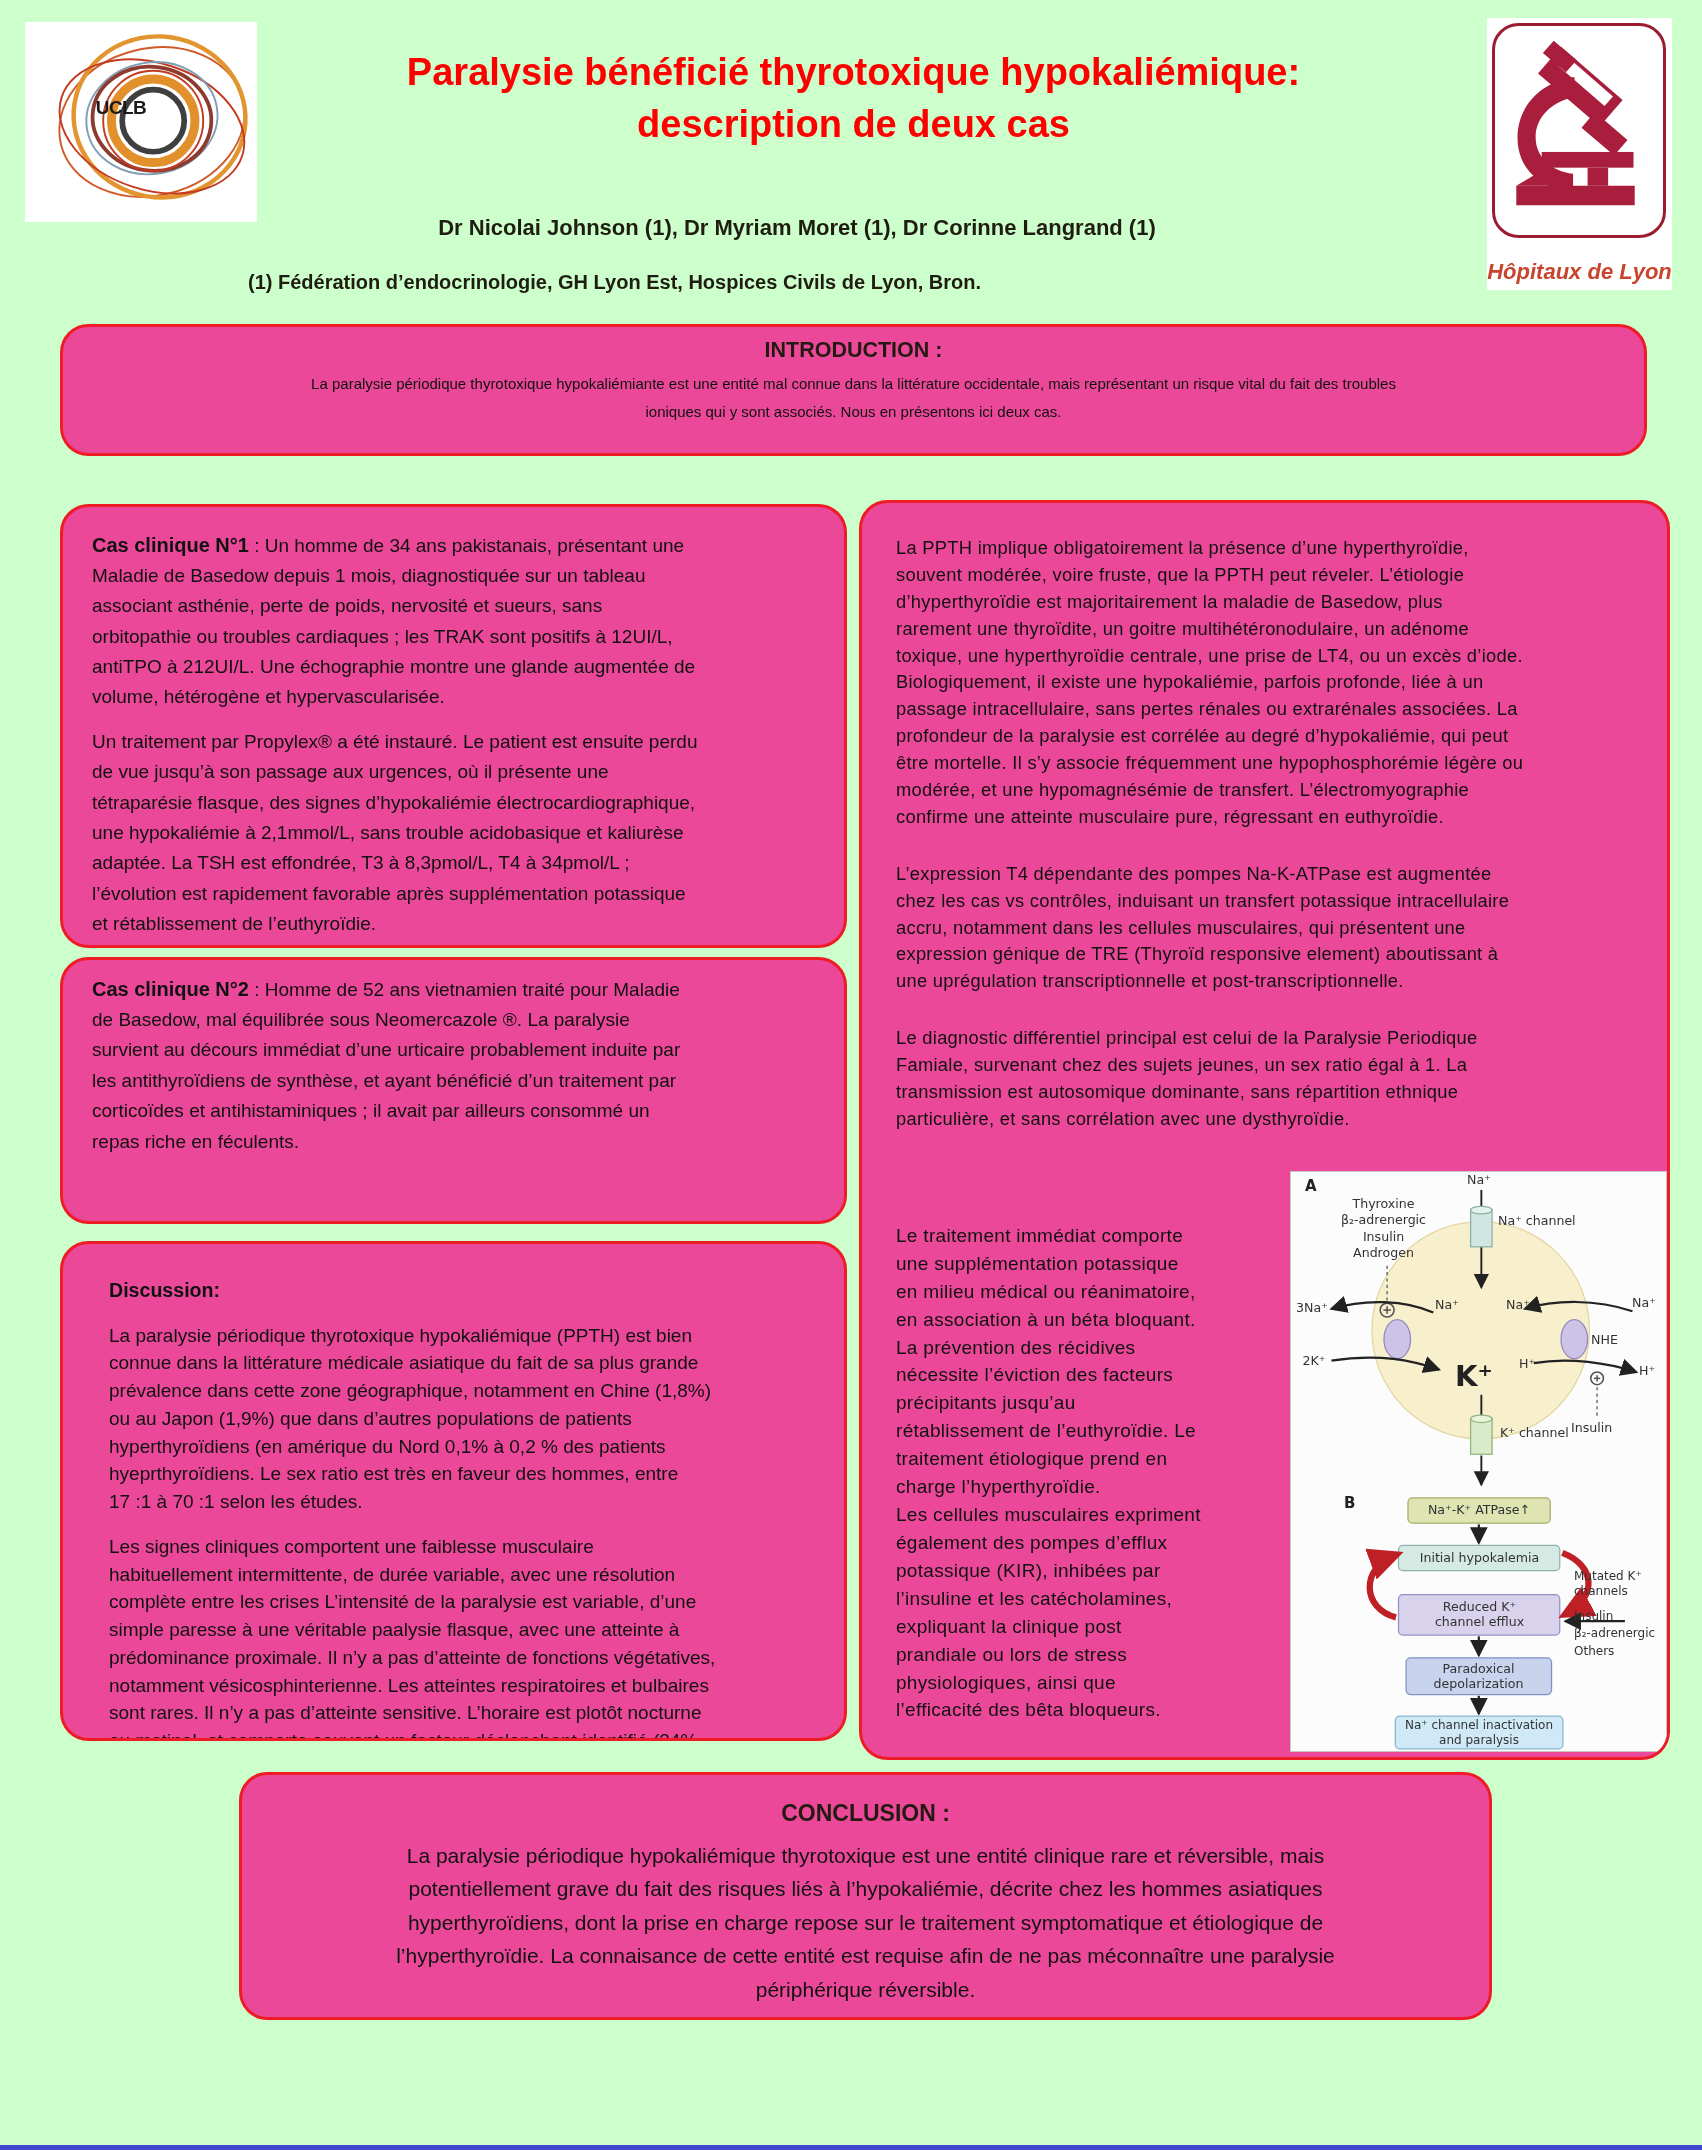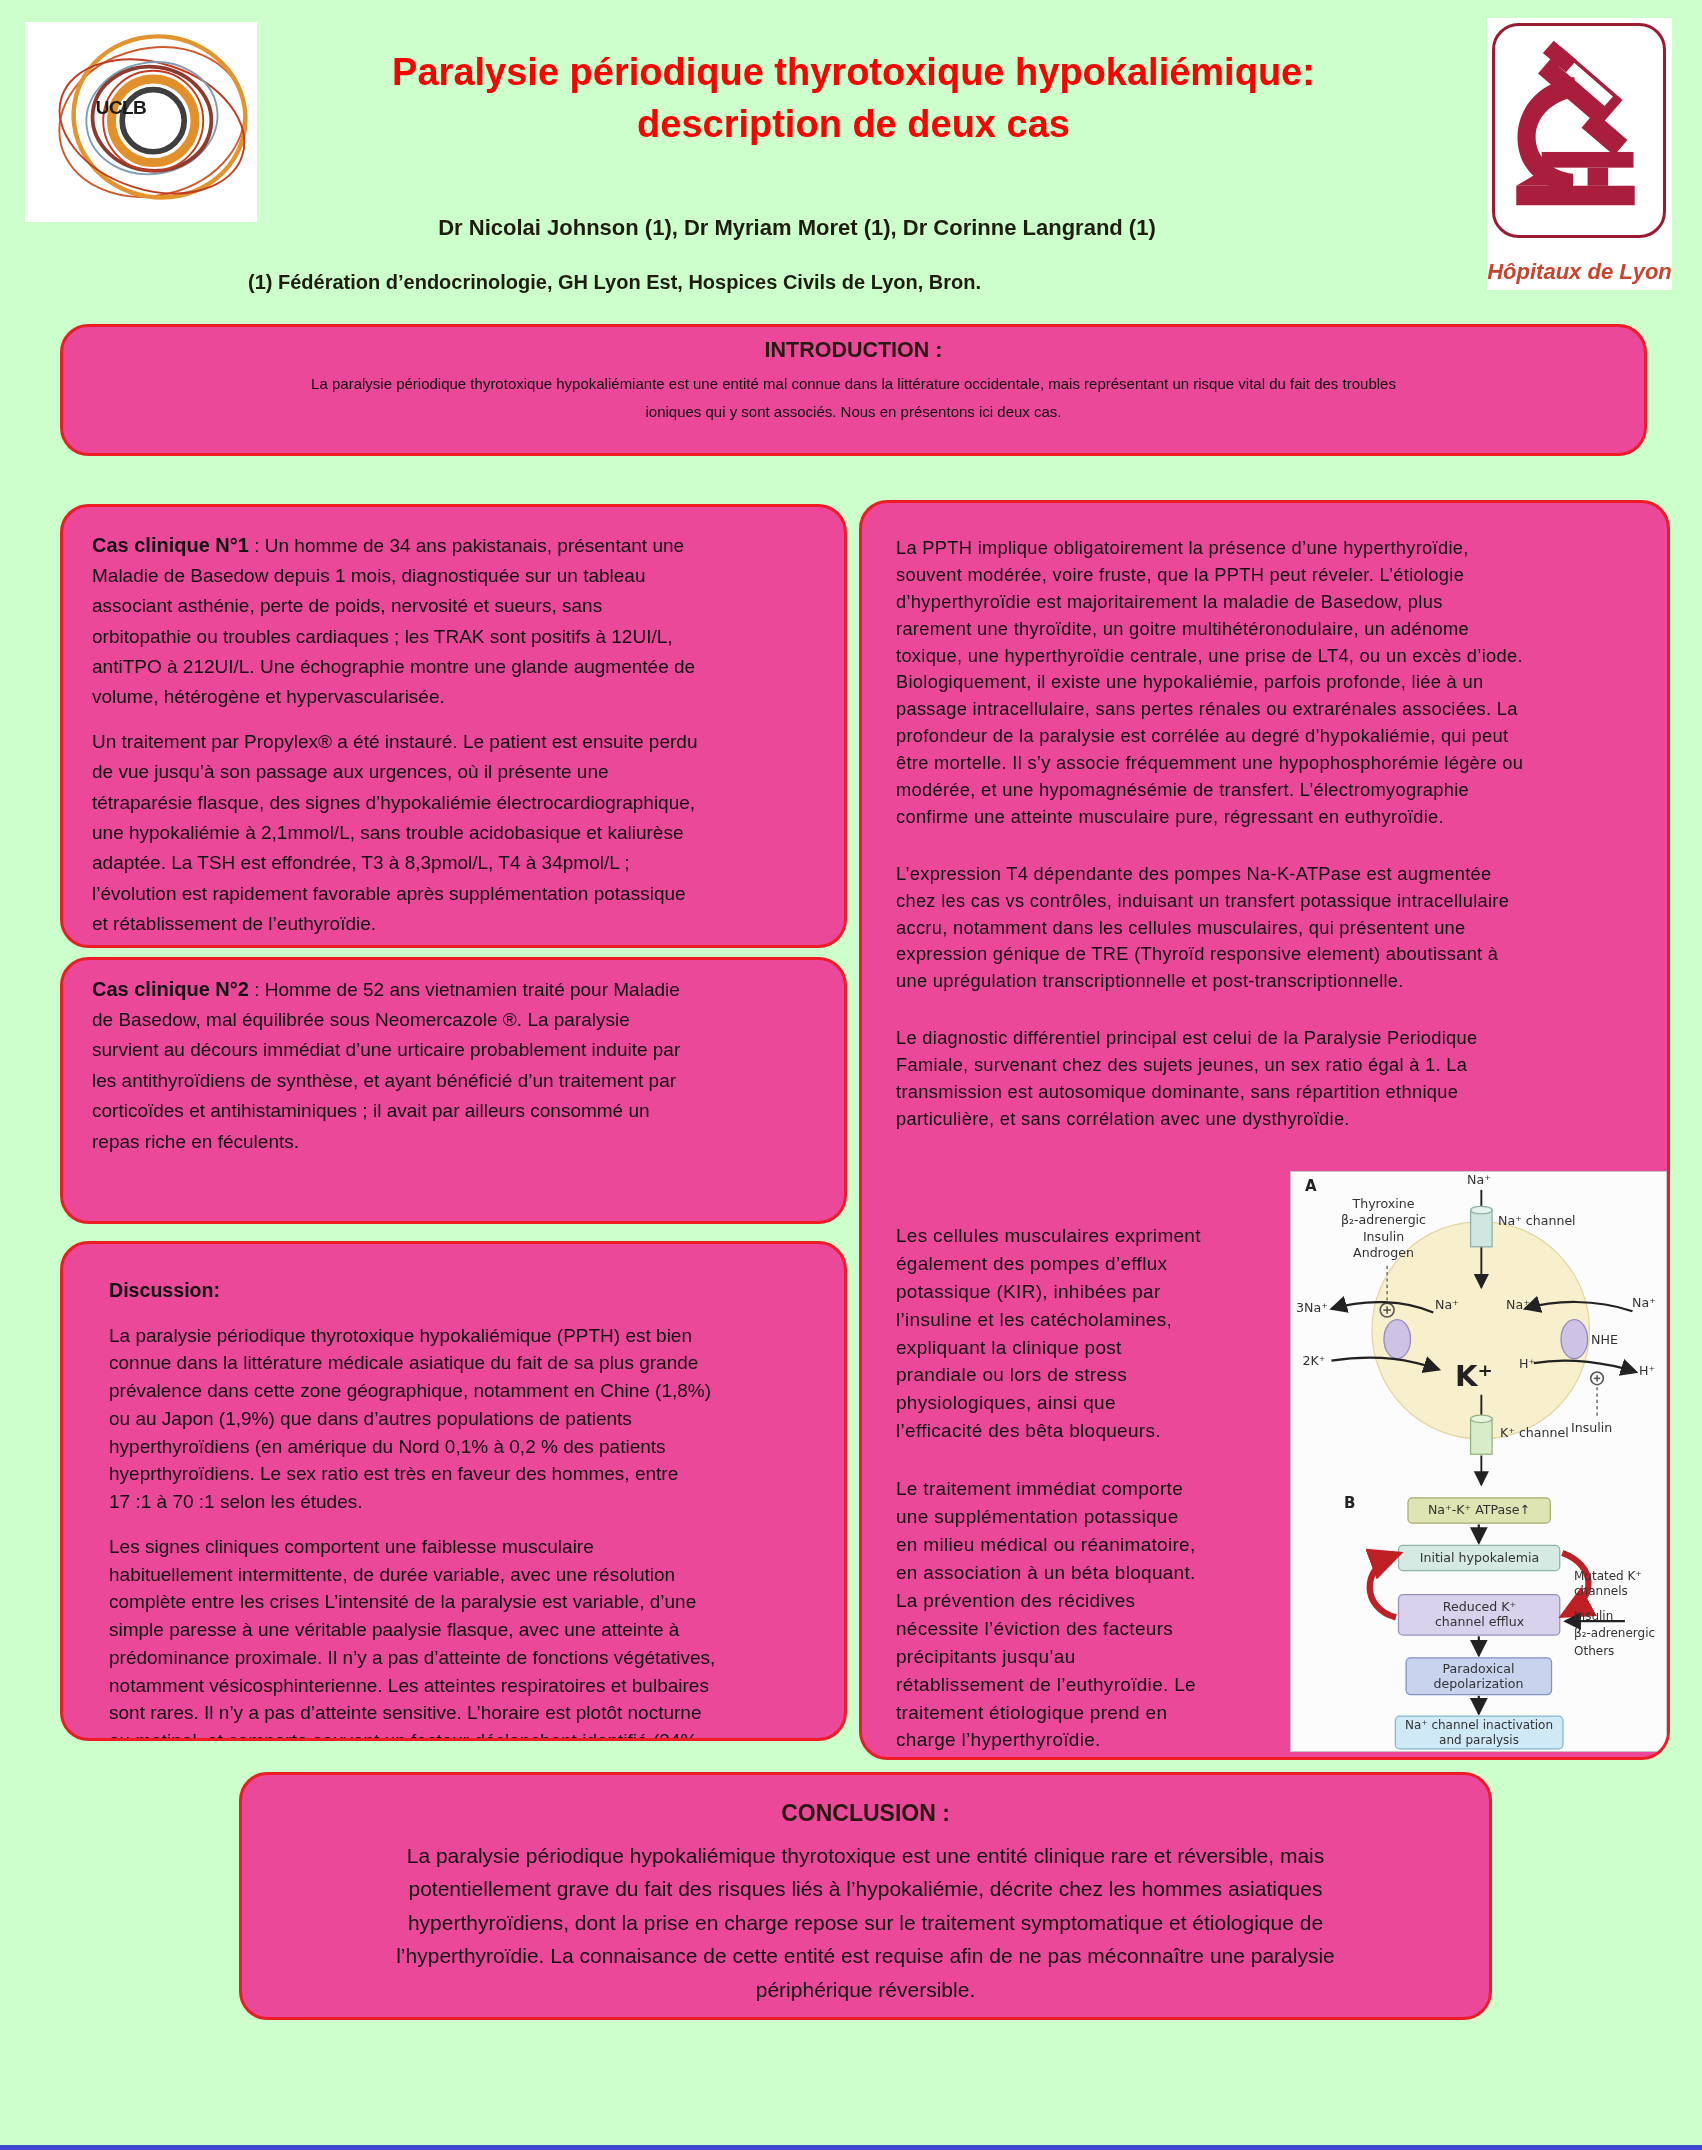--- a/index.html
+++ b/index.html
@@ -76,21 +76,21 @@
         <ellipse cx="150" cy="153" rx="94" ry="82" stroke="#8e3b2f" stroke-width="6" transform="rotate(8 150 153)"></ellipse>
         <circle cx="152" cy="156" r="79" stroke="#c23a20" stroke-width="3"></circle>
         <circle cx="152" cy="156" r="66" stroke="#e2902b" stroke-width="14"></circle>
         <circle cx="152" cy="156" r="49" stroke="#3f3f3f" stroke-width="9"></circle>
       </g>
     </svg>
     <span class="mono">UCLB</span>
   </div>
 
   <div class="title">
-    <div>Paralysie périodique thyrotoxique hypokaliémique:</div>
+    <div>Paralysie bénéficié thyrotoxique hypokaliémique:</div>
     <div>description de deux cas</div>
   </div>
   <div class="authors">Dr Nicolai Johnson (1), Dr Myriam Moret (1), Dr Corinne Langrand (1)</div>
   <div class="affiliation">(1) Fédération d’endocrinologie, GH Lyon Est, Hospices Civils de Lyon, Bron.</div>
 
   <div class="logo-hcl">
     <div class="frame"></div>
     <svg width="145" height="190" viewBox="0 0 240 300">
       <g fill="#a81e3c">
         <path d="M96,14 L198,102 L160,146 L58,58 Z"></path>
@@ -174,38 +174,38 @@
     <p class="prew sp">L’expression T4 dépendante des pompes Na-K-ATPase est augmentée
 chez les cas vs contrôles, induisant un transfert potassique intracellulaire
 accru, notamment dans les cellules musculaires, qui présentent une
 expression génique de TRE (Thyroïd responsive element) aboutissant à
 une uprégulation transcriptionnelle et post-transcriptionnelle.</p>
     <p class="prew sp">Le diagnostic différentiel principal est celui de la Paralysie Periodique
 Famiale, survenant chez des sujets jeunes, un sex ratio égal à 1. La
 transmission est autosomique dominante, sans répartition ethnique
 particulière, et sans corrélation avec une dysthyroïdie.</p>
     <div class="rb-col">
-      <p class="prew">Les cellules musculaires expriment
-également des pompes d’efflux
-potassique (KIR), inhibées par
-l’insuline et les catécholamines,
-expliquant la clinique post
-prandiale ou lors de stress
-physiologiques, ainsi que
-l’efficacité des bêta bloqueurs.</p>
       <p class="prew sp">Le traitement immédiat comporte
 une supplémentation potassique
 en milieu médical ou réanimatoire,
 en association à un béta bloquant.
 La prévention des récidives
 nécessite l’éviction des facteurs
 précipitants jusqu’au
 rétablissement de l’euthyroïdie. Le
 traitement étiologique prend en
 charge l’hyperthyroïdie.</p>
+      <p class="prew">Les cellules musculaires expriment
+également des pompes d’efflux
+potassique (KIR), inhibées par
+l’insuline et les catécholamines,
+expliquant la clinique post
+prandiale ou lors de stress
+physiologiques, ainsi que
+l’efficacité des bêta bloqueurs.</p>
     </div>
 
     <div class="figure">
       <svg width="375" height="579" viewBox="0 0 593 915">
         <defs>
           <marker id="ab" markerWidth="10" markerHeight="10" refX="7" refY="4" orient="auto">
               <path d="M0,0 L8,4 L0,8 Z" fill="#222"></path>
             </marker>
           <marker id="ar" markerWidth="7" markerHeight="7" refX="4" refY="2.6" orient="auto">
               <path d="M0,0 L5.5,2.6 L0,5.2 Z" fill="#bf2026"></path>

